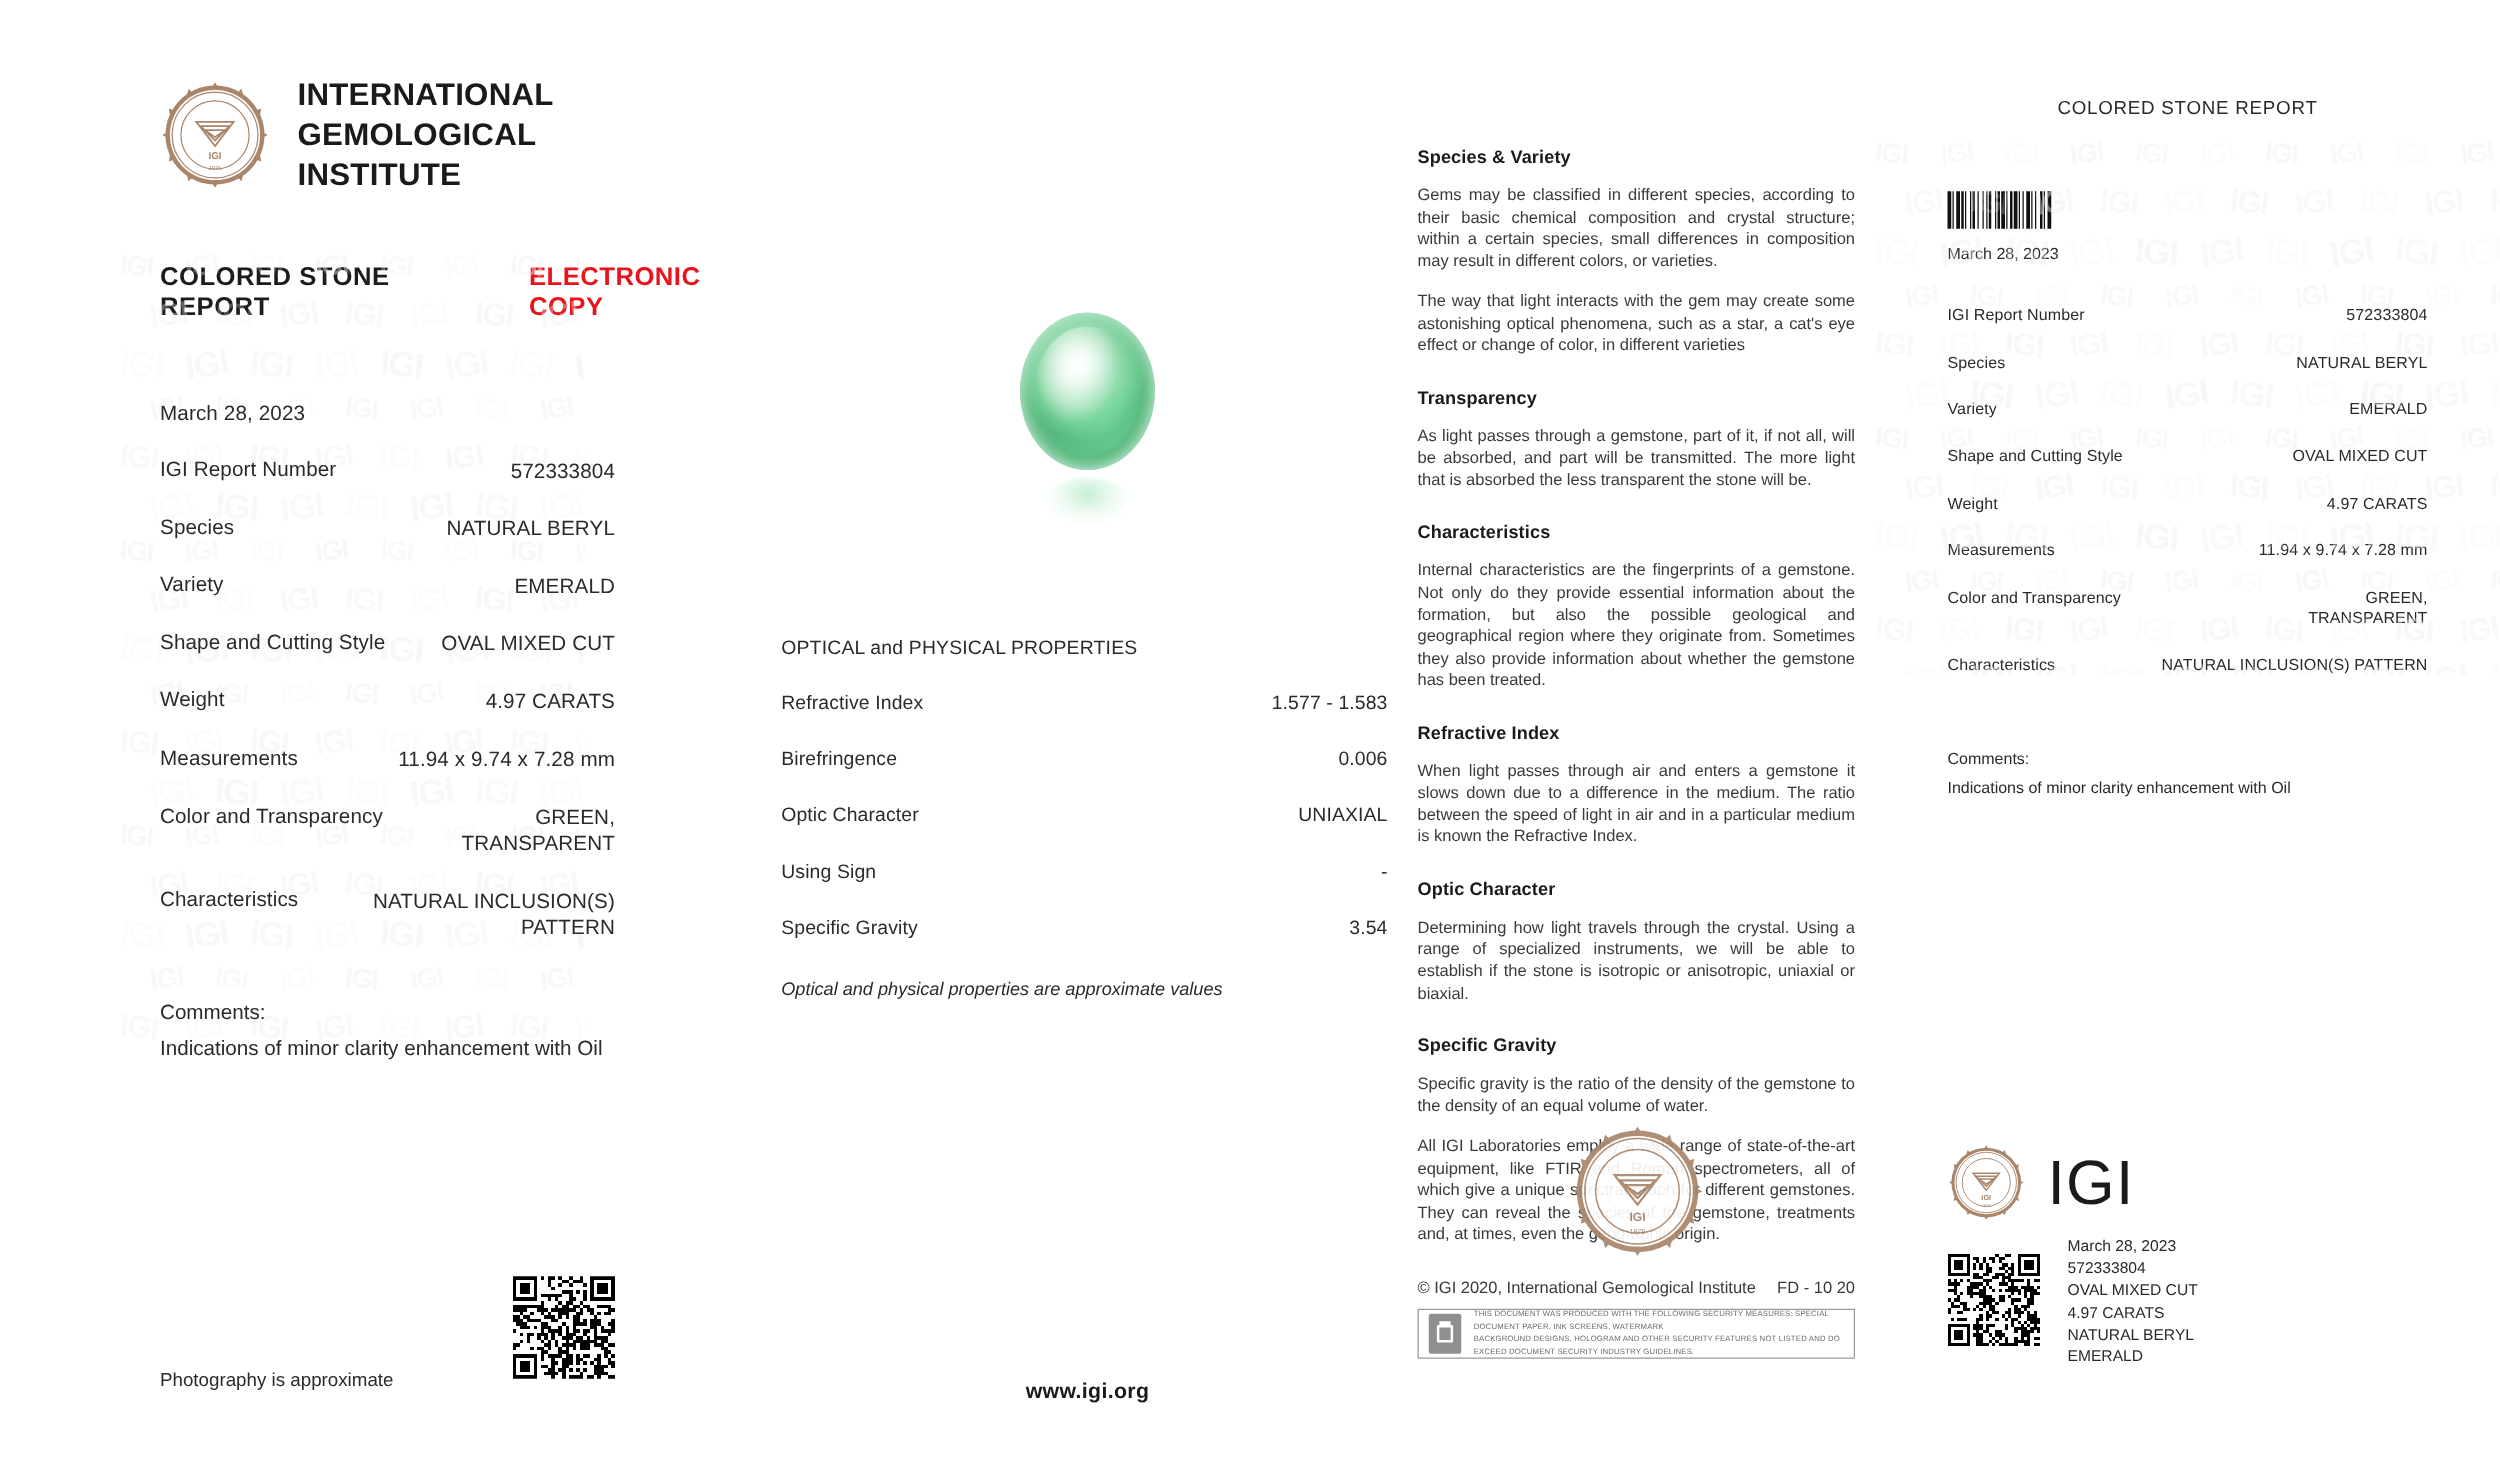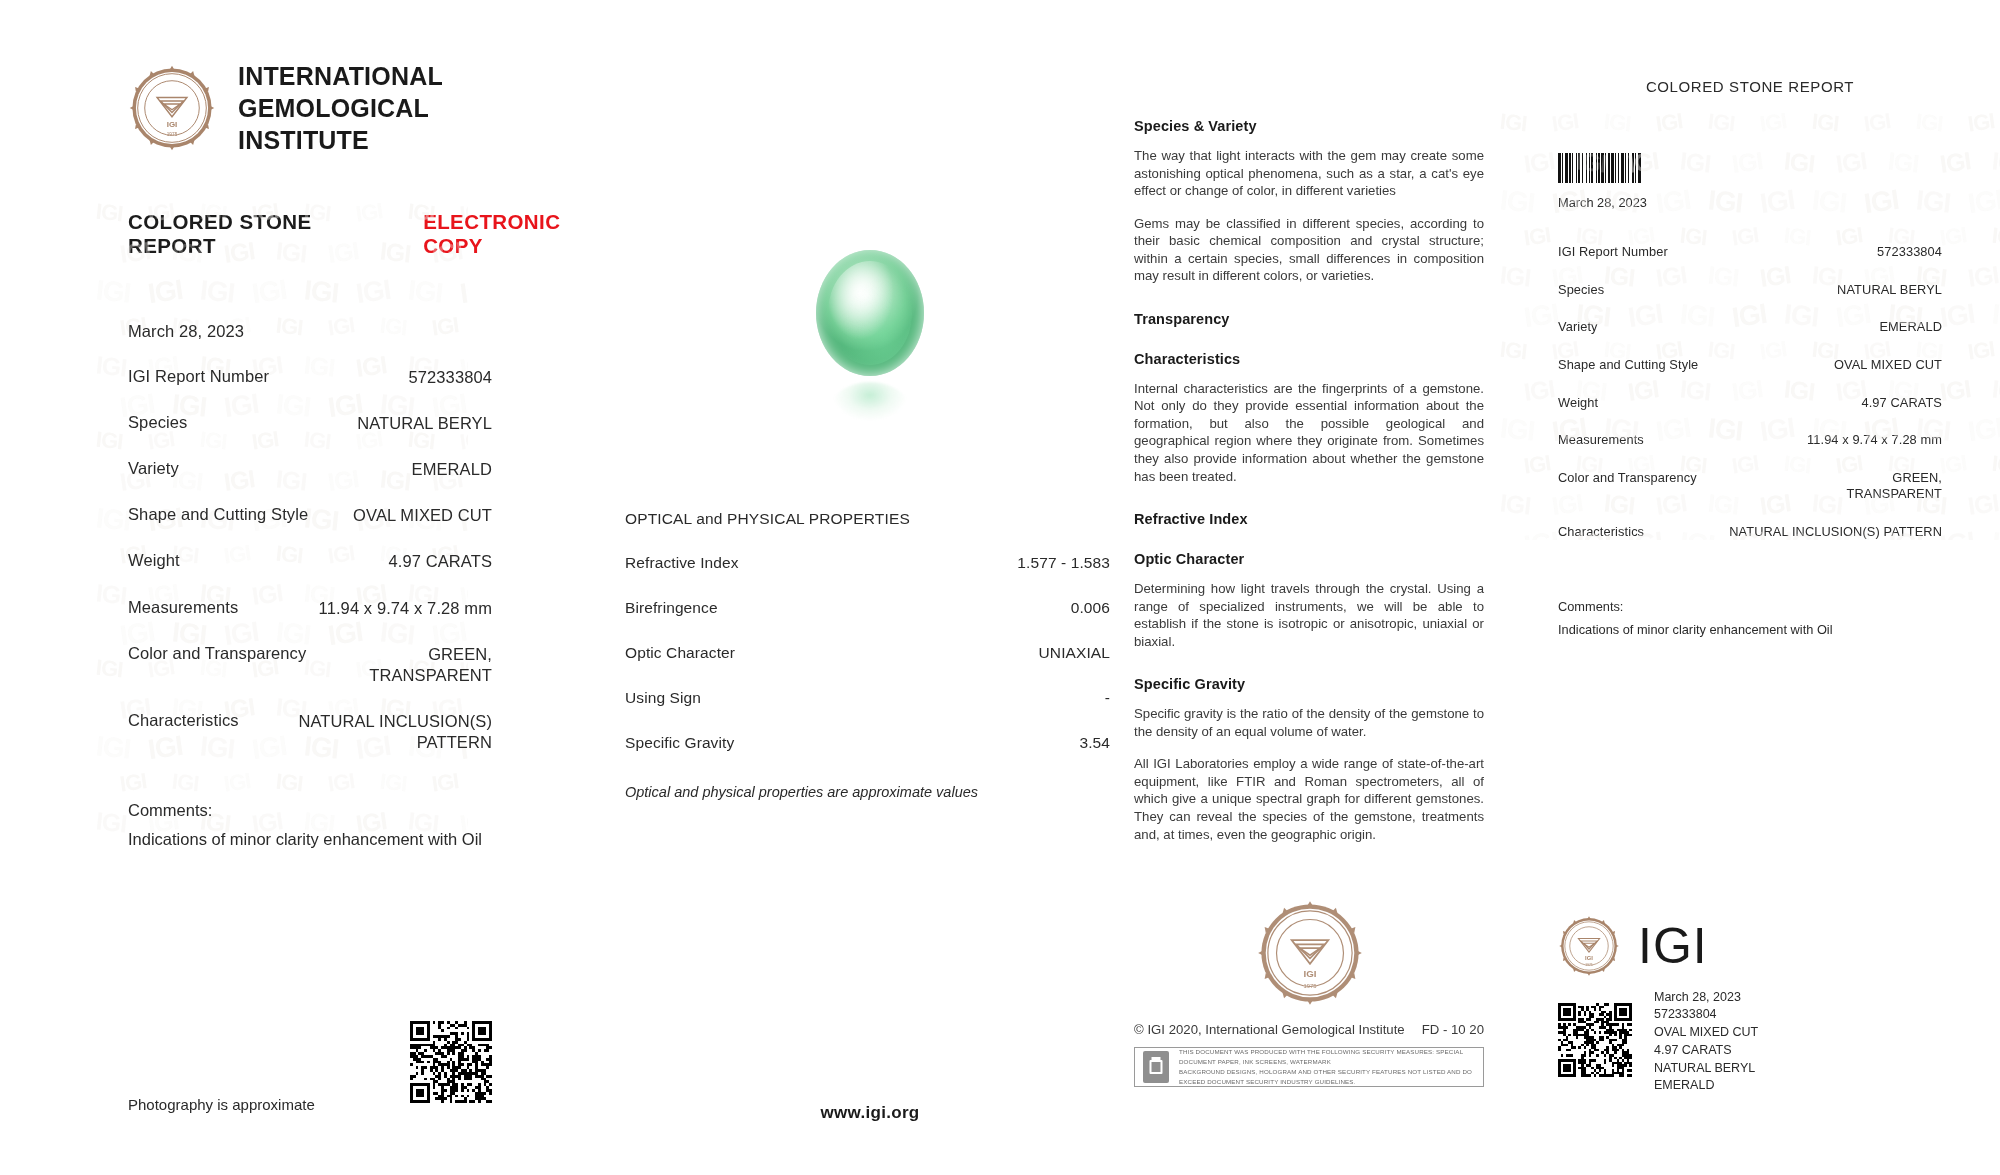--- a/index.html
+++ b/index.html
@@ -1040,29 +1040,31 @@
         </div>
       <div class="opt-note">Optical and physical properties are approximate values</div>
     </div>
 
     <div class="igi-url">www.igi.org</div>
   </div>
 
   <div class="panel-text">
     <div id="info-sections">
         <div class="sec-h">Species &amp; Variety</div>
+        <div class="sec-p">Gems may be classified in different species, according to their basic chemical composition and crystal structure; within a certain species, small differences in composition may result in different colors, or varieties.</div>
         <div class="sec-p">The way that light interacts with the gem may create some astonishing optical phenomena, such as a star, a cat's eye effect or change of color, in different varieties</div>
-        <div class="sec-p">Gems may be classified in different species, according to their basic chemical composition and crystal structure; within a certain species, small differences in composition may result in different colors, or varieties.</div>
         <div class="sec-gap"></div>
         <div class="sec-h">Transparency</div>
+        <div class="sec-p">As light passes through a gemstone, part of it, if not all, will be absorbed, and part will be transmitted. The more light that is absorbed the less transparent the stone will be.</div>
         <div class="sec-gap"></div>
         <div class="sec-h">Characteristics</div>
         <div class="sec-p">Internal characteristics are the fingerprints of a gemstone. Not only do they provide essential information about the formation, but also the possible geological and geographical region where they originate from. Sometimes they also provide information about whether the gemstone has been treated.</div>
         <div class="sec-gap"></div>
         <div class="sec-h">Refractive Index</div>
+        <div class="sec-p">When light passes through air and enters  a gemstone it slows down due to a difference in the medium. The ratio between the speed of light in air and in a particular medium is known the Refractive Index.</div>
         <div class="sec-gap"></div>
         <div class="sec-h">Optic Character</div>
         <div class="sec-p">Determining how light travels through the crystal. Using a range of specialized instruments, we will be able to establish if the stone is isotropic or anisotropic, uniaxial or biaxial.</div>
         <div class="sec-gap"></div>
         <div class="sec-h">Specific Gravity</div>
         <div class="sec-p">Specific gravity is the ratio of the density of the gemstone to the density of an equal volume of water.</div>
         <div class="sec-p">All IGI Laboratories employ a wide range of state-of-the-art equipment, like FTIR and Roman spectrometers, all of which give a unique spectral graph for different gemstones. They can reveal the species of the gemstone, treatments and, at times, even the geographic origin.</div>
         <div class="sec-gap"></div>
       </div>
 

